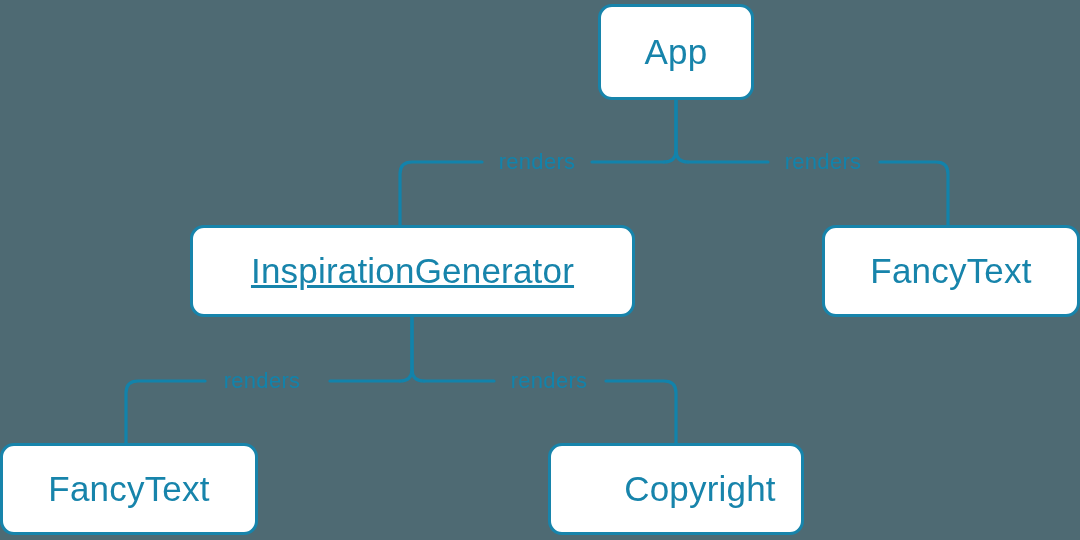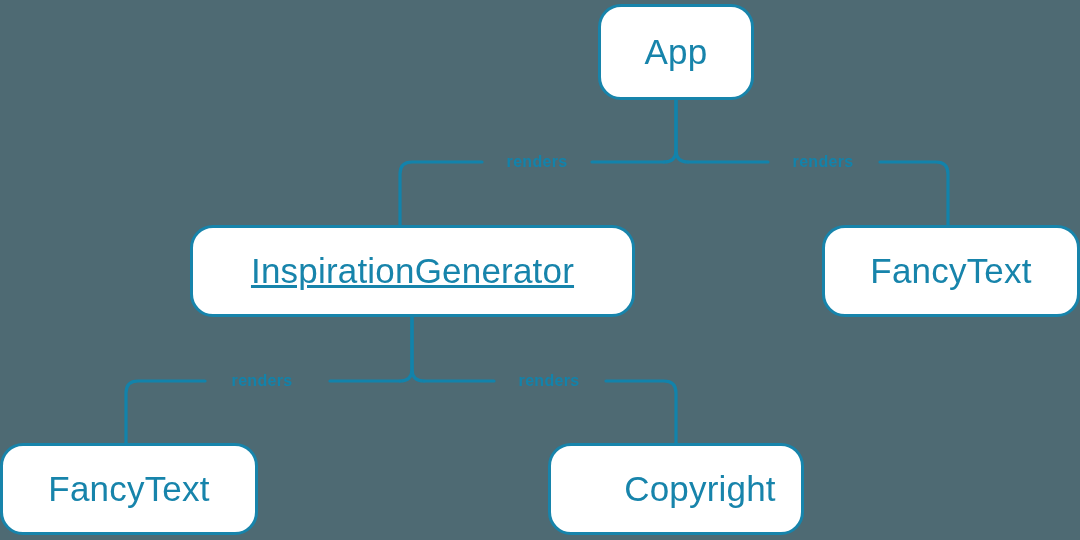--- a/index.html
+++ b/index.html
@@ -26,36 +26,36 @@
     left: 0;
     top: 0;
     width: 1080px;
     height: 540px;
   }
   .node {
     position: absolute;
     box-sizing: border-box;
     background: #ffffff;
     border: 3px solid #1784ab;
-    border-radius: 23px;
+    border-radius: 14px;
     display: flex;
     align-items: center;
     justify-content: center;
     color: #1784ab;
     font-size: 35px;
     font-weight: 400;
     letter-spacing: 0.2px;
     white-space: nowrap;
     z-index: 2;
   }
   .edge-label {
     position: absolute;
     color: #1283ab;
-    font-size: 16px;
-    font-weight: 700;
+    font-size: 22px;
+    font-weight: 400;
     letter-spacing: 0.3px;
     transform: translate(-50%, -50%);
     white-space: nowrap;
     z-index: 3;
   }
 </style>
 </head>
 <body>
 
 <div id="diagram-root">

